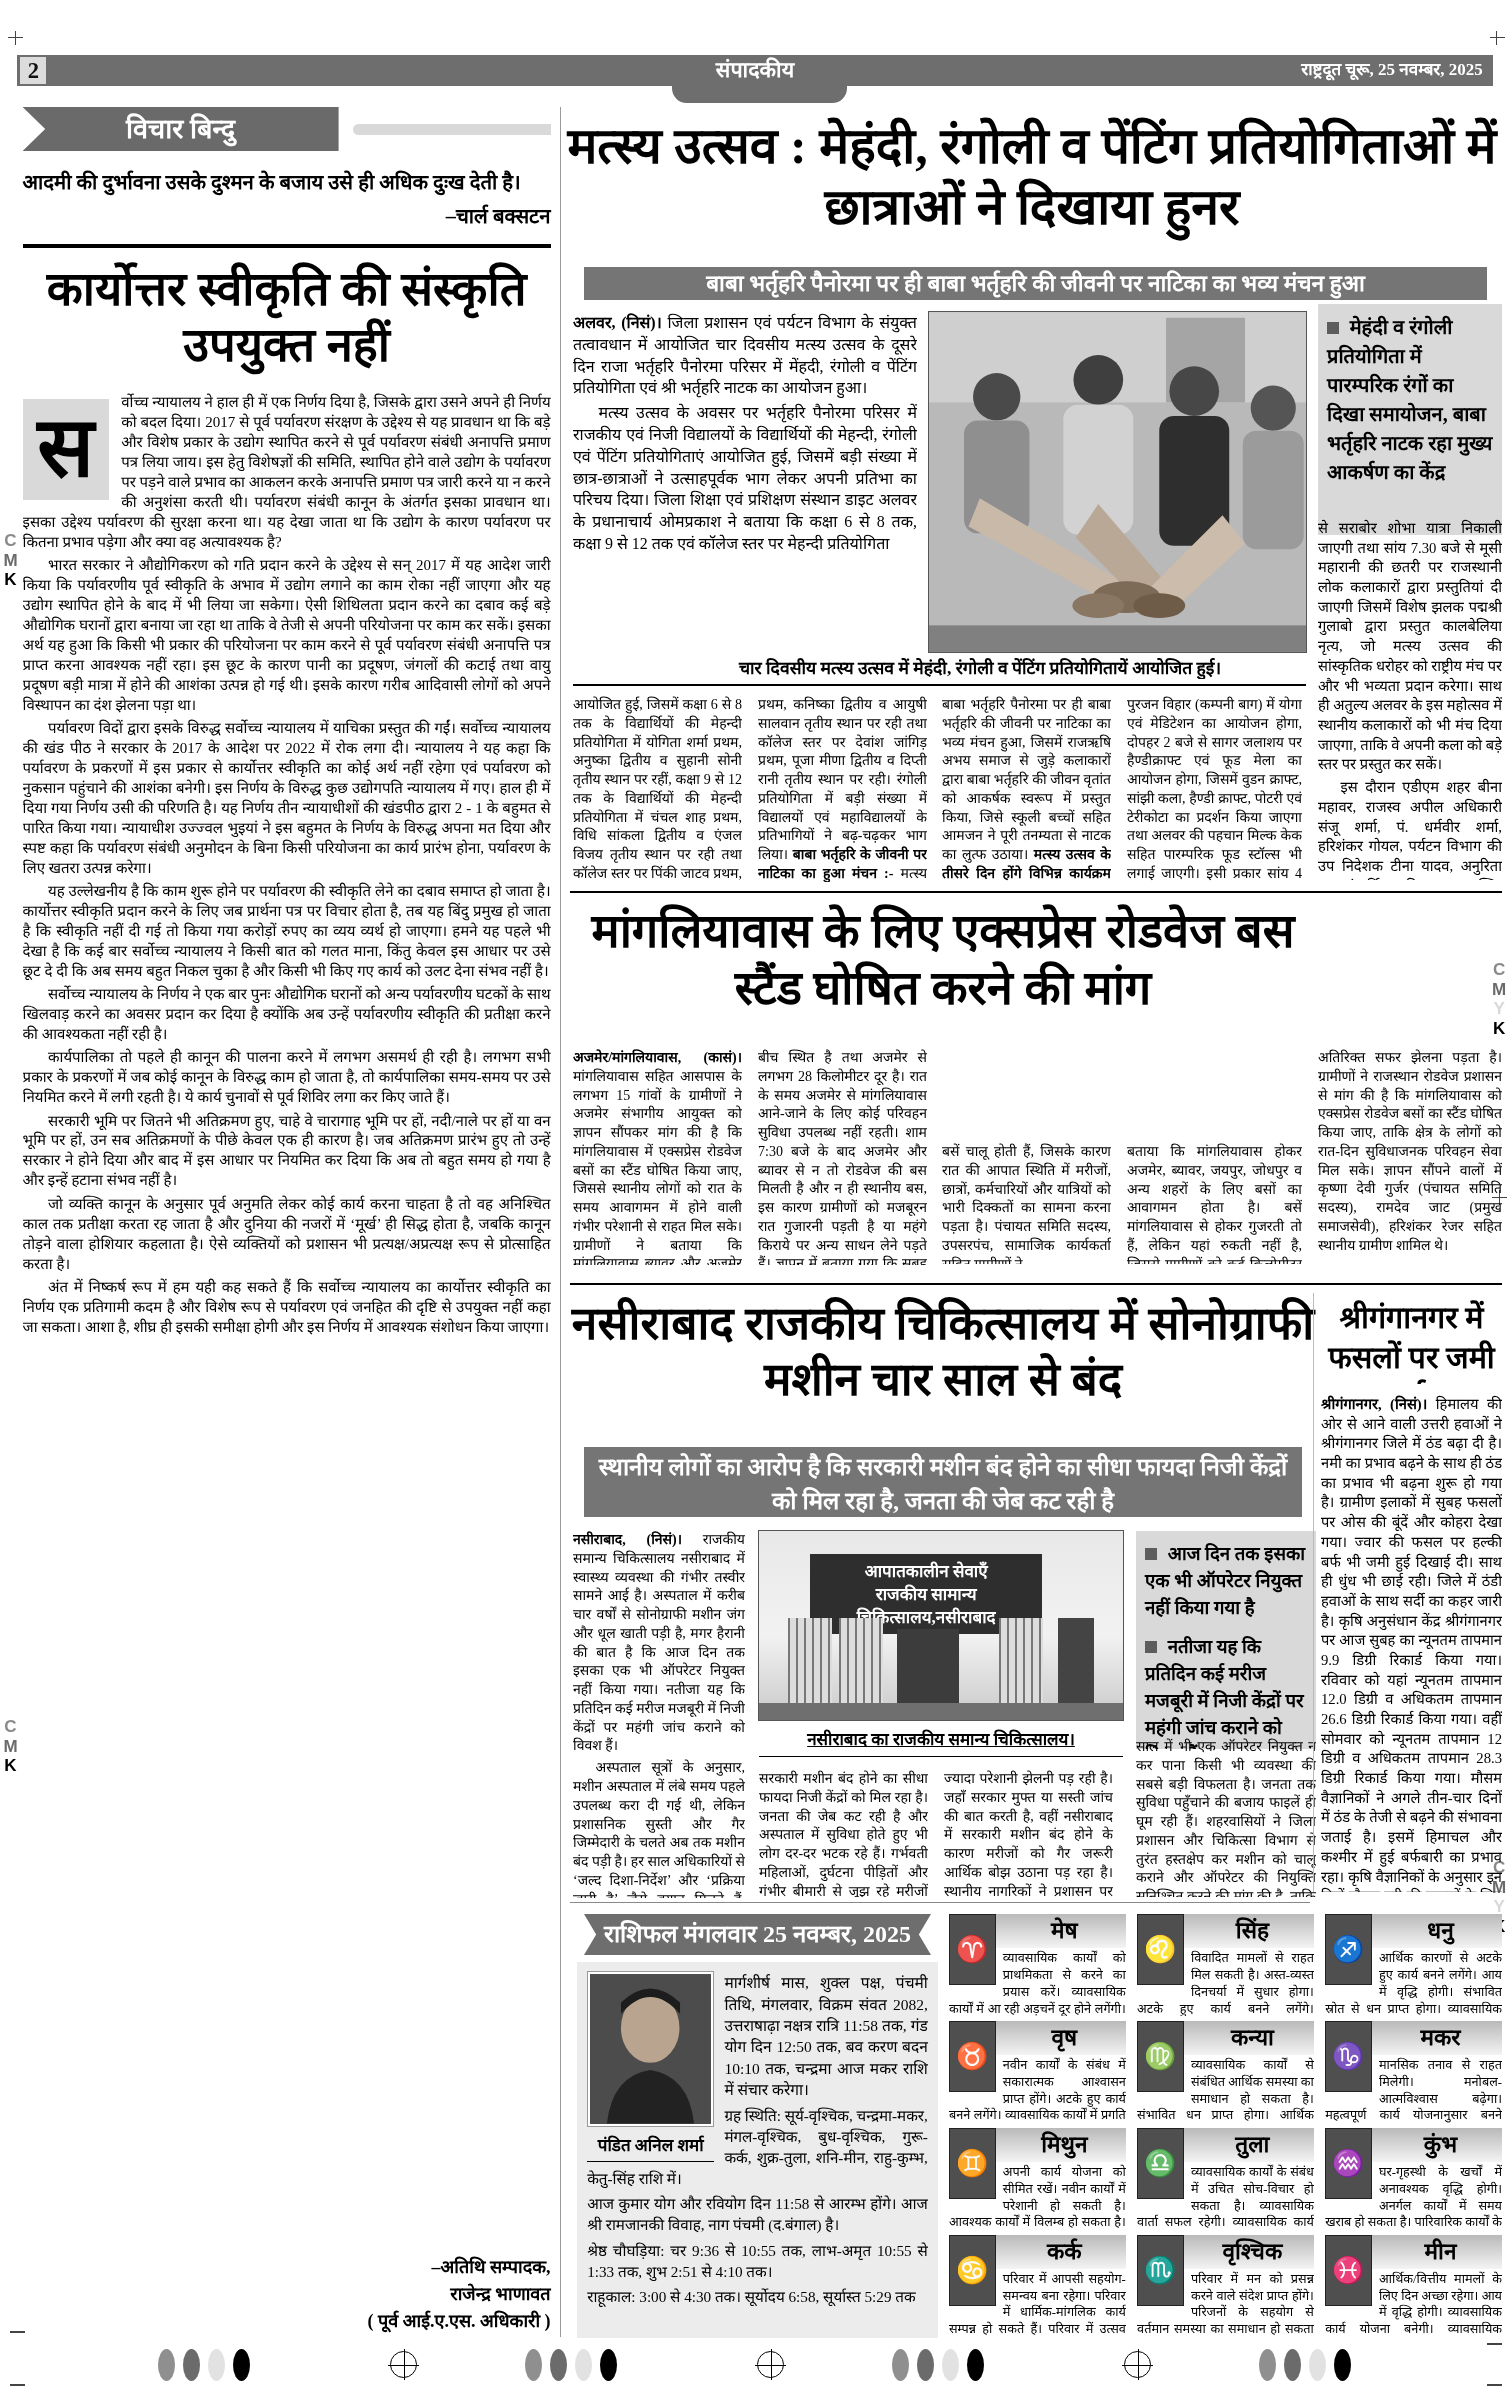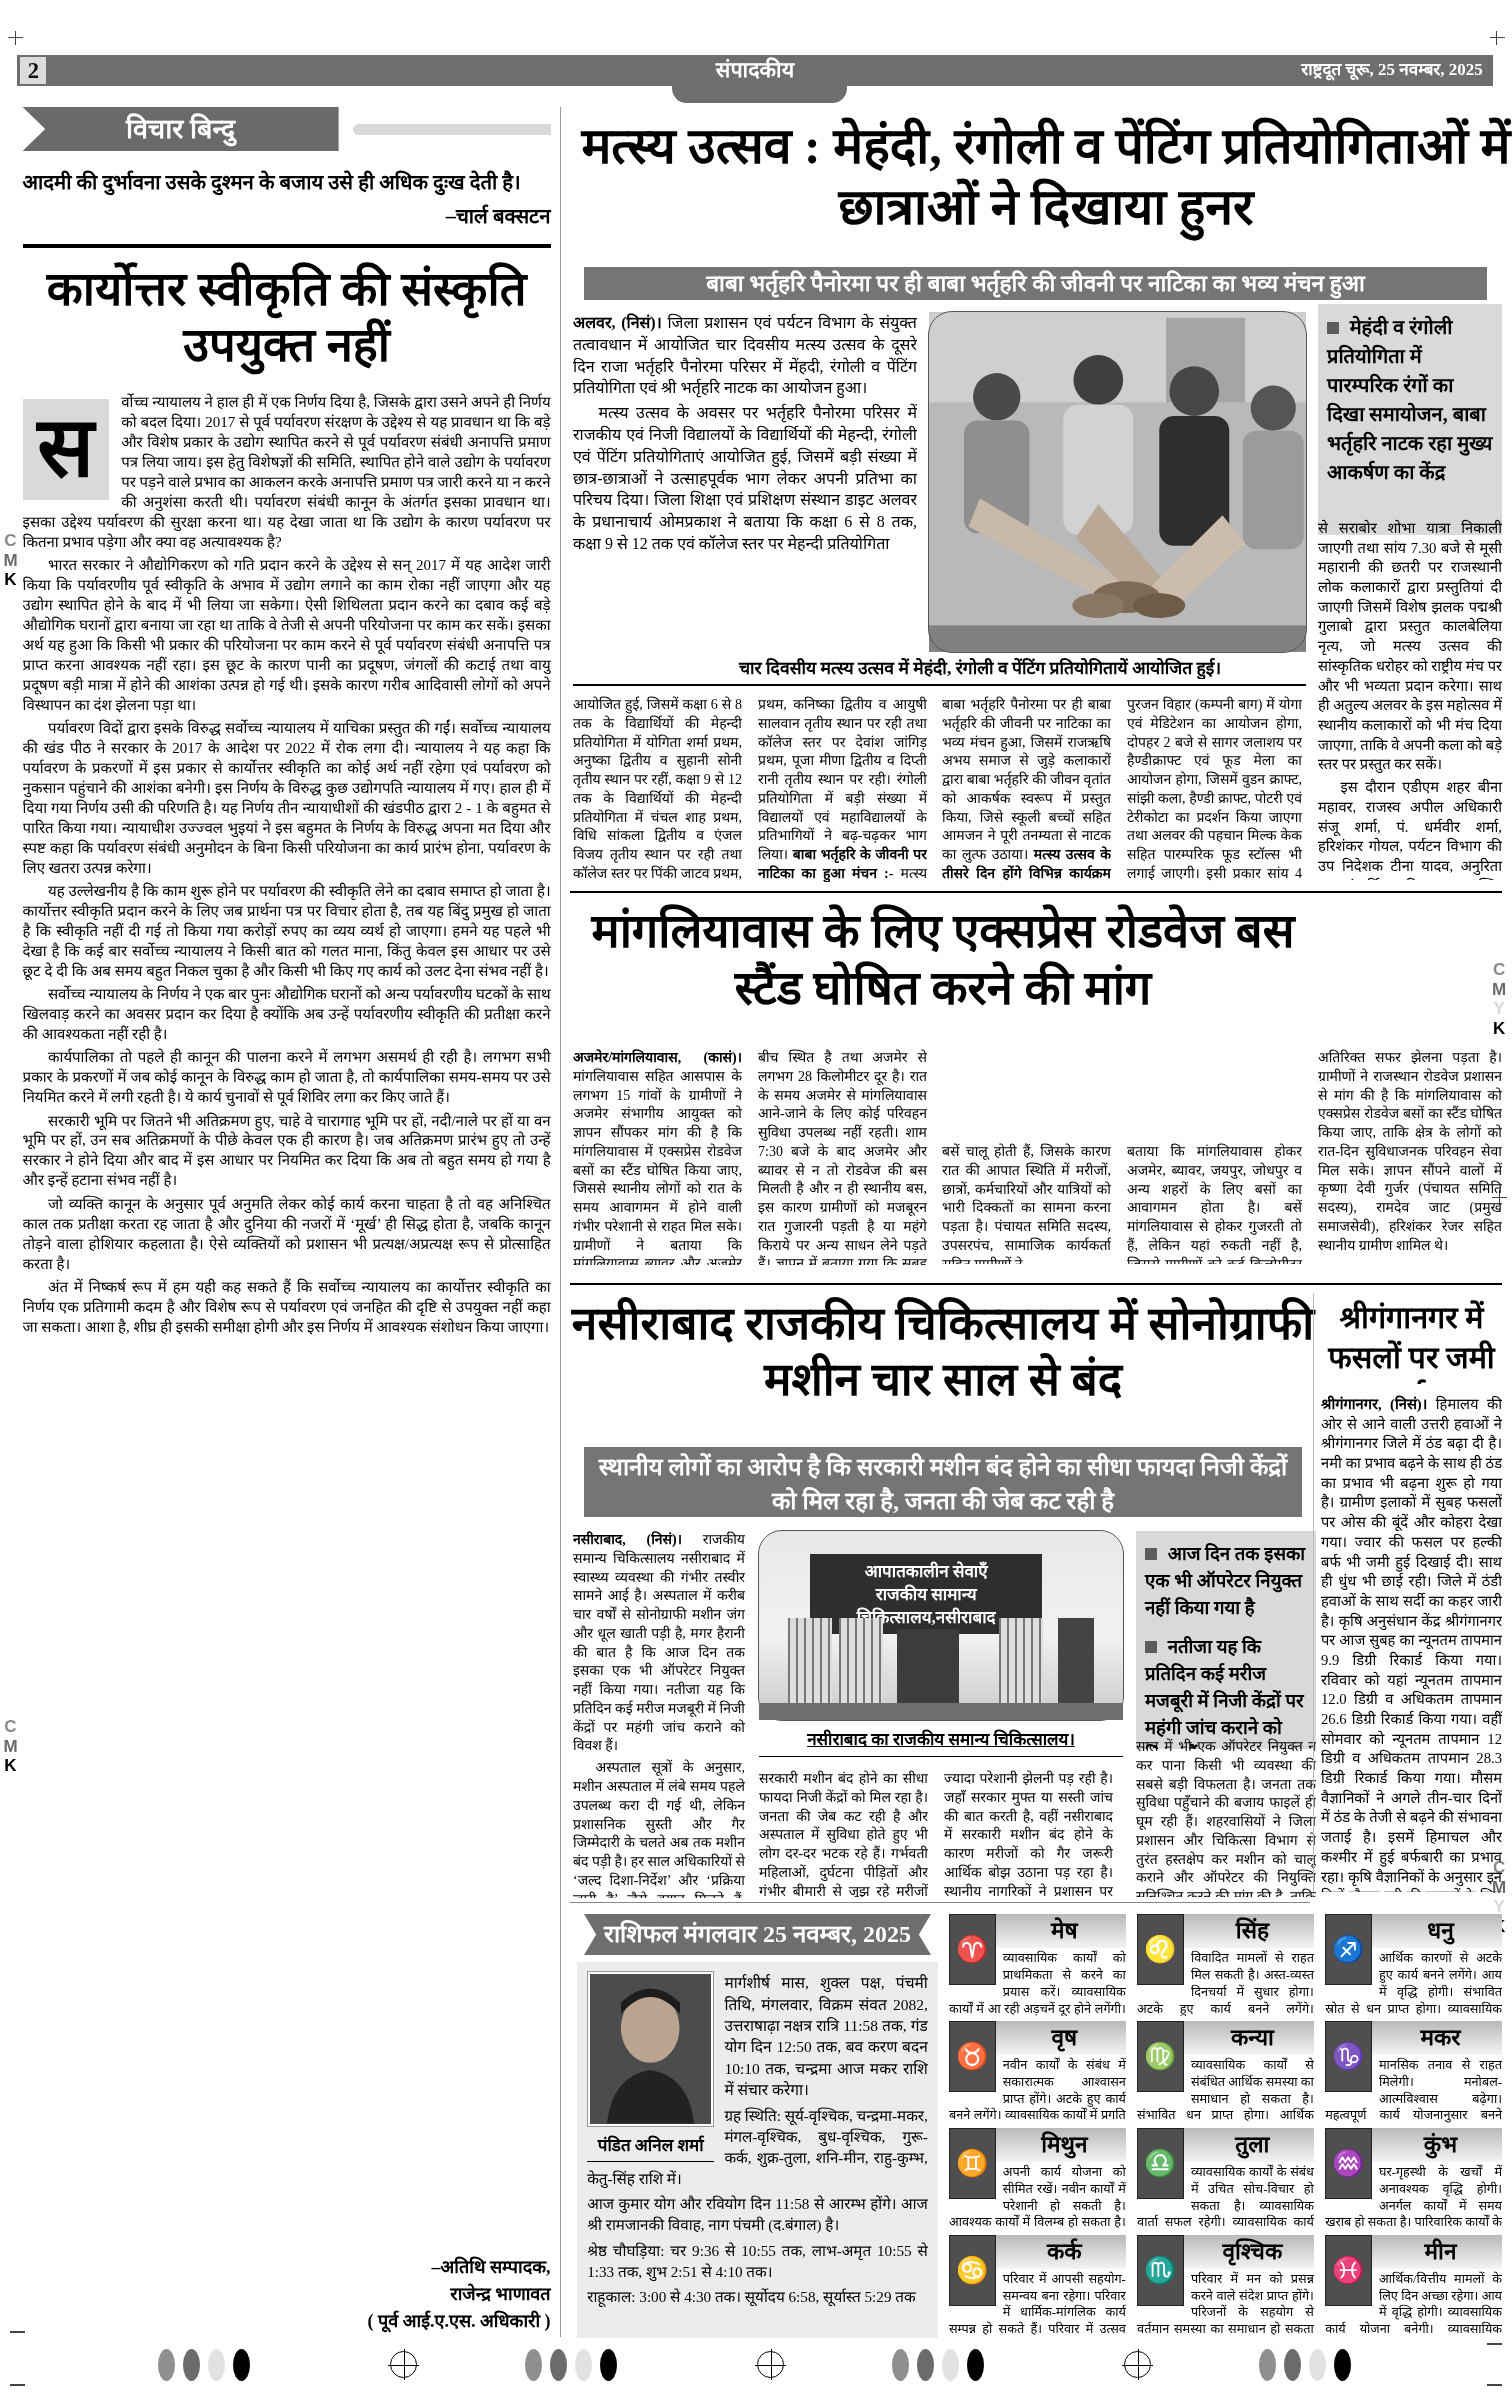--- a/index.html
+++ b/index.html
@@ -40,21 +40,21 @@
   .subbar{background:#757575;color:#fff;font-weight:bold;text-align:center;}
   .colblock{position:absolute;font-size:14px;line-height:1.34;text-align:justify;overflow:hidden;}
   .byline{font-weight:bold;}
   .runhead{font-weight:bold;}
   .graybox{background:#d9d9d9;}
   .bullet-sq{display:inline-block;width:12.4px;height:12.4px;background:#5d5d5d;margin-right:8px;}
   .note-text{font-weight:bold;line-height:1.45;}
   .caption{font-weight:bold;text-align:center;}
   
   .photo1{background:linear-gradient(180deg,#c7c7c7 0%,#b3b3b3 45%,#8f8f8f 100%);}
-  .photo-frame{outline:0.6px solid #555;border-radius:23px;}
+  .photo-frame{outline:0.6px solid #555;}
   .hosp{background:linear-gradient(180deg,#e8e8e8 0%,#f2f2f2 55%,#c9c9c9 100%);}
   .hosp-sign{position:absolute;left:14%;top:12%;width:62%;background:#2e2e2e;color:#fff;
              text-align:center;font-weight:bold;padding:5.6px 3.4px;}
   .hosp-door{position:absolute;left:38%;top:52%;width:17%;height:46%;background:#3c3c3c;}
   .hosp-grill{position:absolute;top:46%;height:52%;width:12%;background:repeating-linear-gradient(90deg,#777 0 2.3px,#ddd 2.3px 8px);}
   
   .ribbon{background:#6e6e6e;color:#fff;font-weight:bold;text-align:center;
           clip-path:polygon(0 0,100% 0,96.5% 50%,100% 100%,0 100%,3.5% 50%);}
   .panchang-panel{background:#ececec;}
   .sign .simg{float:left;width:45px;height:69px;background:#4f4f4f;color:#fff;text-align:center;
@@ -140,21 +140,21 @@
     </div>
     <div class="signature">
       <div>–अतिथि सम्पादक,</div>
       <div>राजेन्द्र भाणावत</div>
       <div>( पूर्व आई.ए.एस. अधिकारी )</div>
     </div>
   </div>
 
   <div class="vrule" style="left:560px;top:107px;height:2230px;"></div>
 
-  <div class="abs art-head" style="left:580px;top:116px;width:932px;font-size:50px;height:147px;overflow:hidden;">मत्स्य उत्सव : मेहंदी, रंगोली व पेंटिंग प्रतियोगिताओं में छात्राओं ने दिखाया हुनर</div>
+  <div class="abs art-head" style="left:566px;top:116px;width:932px;font-size:50px;height:147px;overflow:hidden;">मत्स्य उत्सव : मेहंदी, रंगोली व पेंटिंग प्रतियोगिताओं में छात्राओं ने दिखाया हुनर</div>
   <div class="abs subbar hide" style="left:584px;top:267px;width:903px;height:33px;font-size:22.6px;line-height:33px;">बाबा भर्तृहरि पैनोरमा पर ही बाबा भर्तृहरि की जीवनी पर नाटिका का भव्य मंचन हुआ</div>
 
   <div class="colblock" style="left:573px;top:312px;width:344px;height:340px;font-size:16px;line-height:1.36;">
     <p style="margin:0;"><span class="byline">अलवर, (निसं)।</span> <span>जिला प्रशासन एवं पर्यटन विभाग के संयुक्त तत्वावधान में आयोजित चार दिवसीय मत्स्य उत्सव के दूसरे दिन राजा भर्तृहरि पैनोरमा परिसर में मेंहदी, रंगोली व पेंटिंग प्रतियोगिता एवं श्री भर्तृहरि नाटक का आयोजन हुआ।</span></p>
     <p style="margin:3.4px 0 0 0;text-indent:25.4px;">मत्स्य उत्सव के अवसर पर भर्तृहरि पैनोरमा परिसर में राजकीय एवं निजी विद्यालयों के विद्यार्थियों की मेहन्दी, रंगोली एवं पेंटिंग प्रतियोगिताएं आयोजित हुई, जिसमें बड़ी संख्या में छात्र-छात्राओं ने उत्साहपूर्वक भाग लेकर अपनी प्रतिभा का परिचय दिया। जिला शिक्षा एवं प्रशिक्षण संस्थान डाइट अलवर के प्रधानाचार्य ओमप्रकाश ने बताया कि कक्षा 6 से 8 तक, कक्षा 9 से 12 तक एवं कॉलेज स्तर पर मेहन्दी प्रतियोगिता</p>
   </div>
 
   <div class="abs photo1 photo-frame" style="left:929px;top:312px;width:377px;height:340px;">
     <svg width="377" height="340" viewBox="0 0 668 602">
       <rect x="0" y="0" width="668" height="602" fill="#b9b9b9"></rect>

